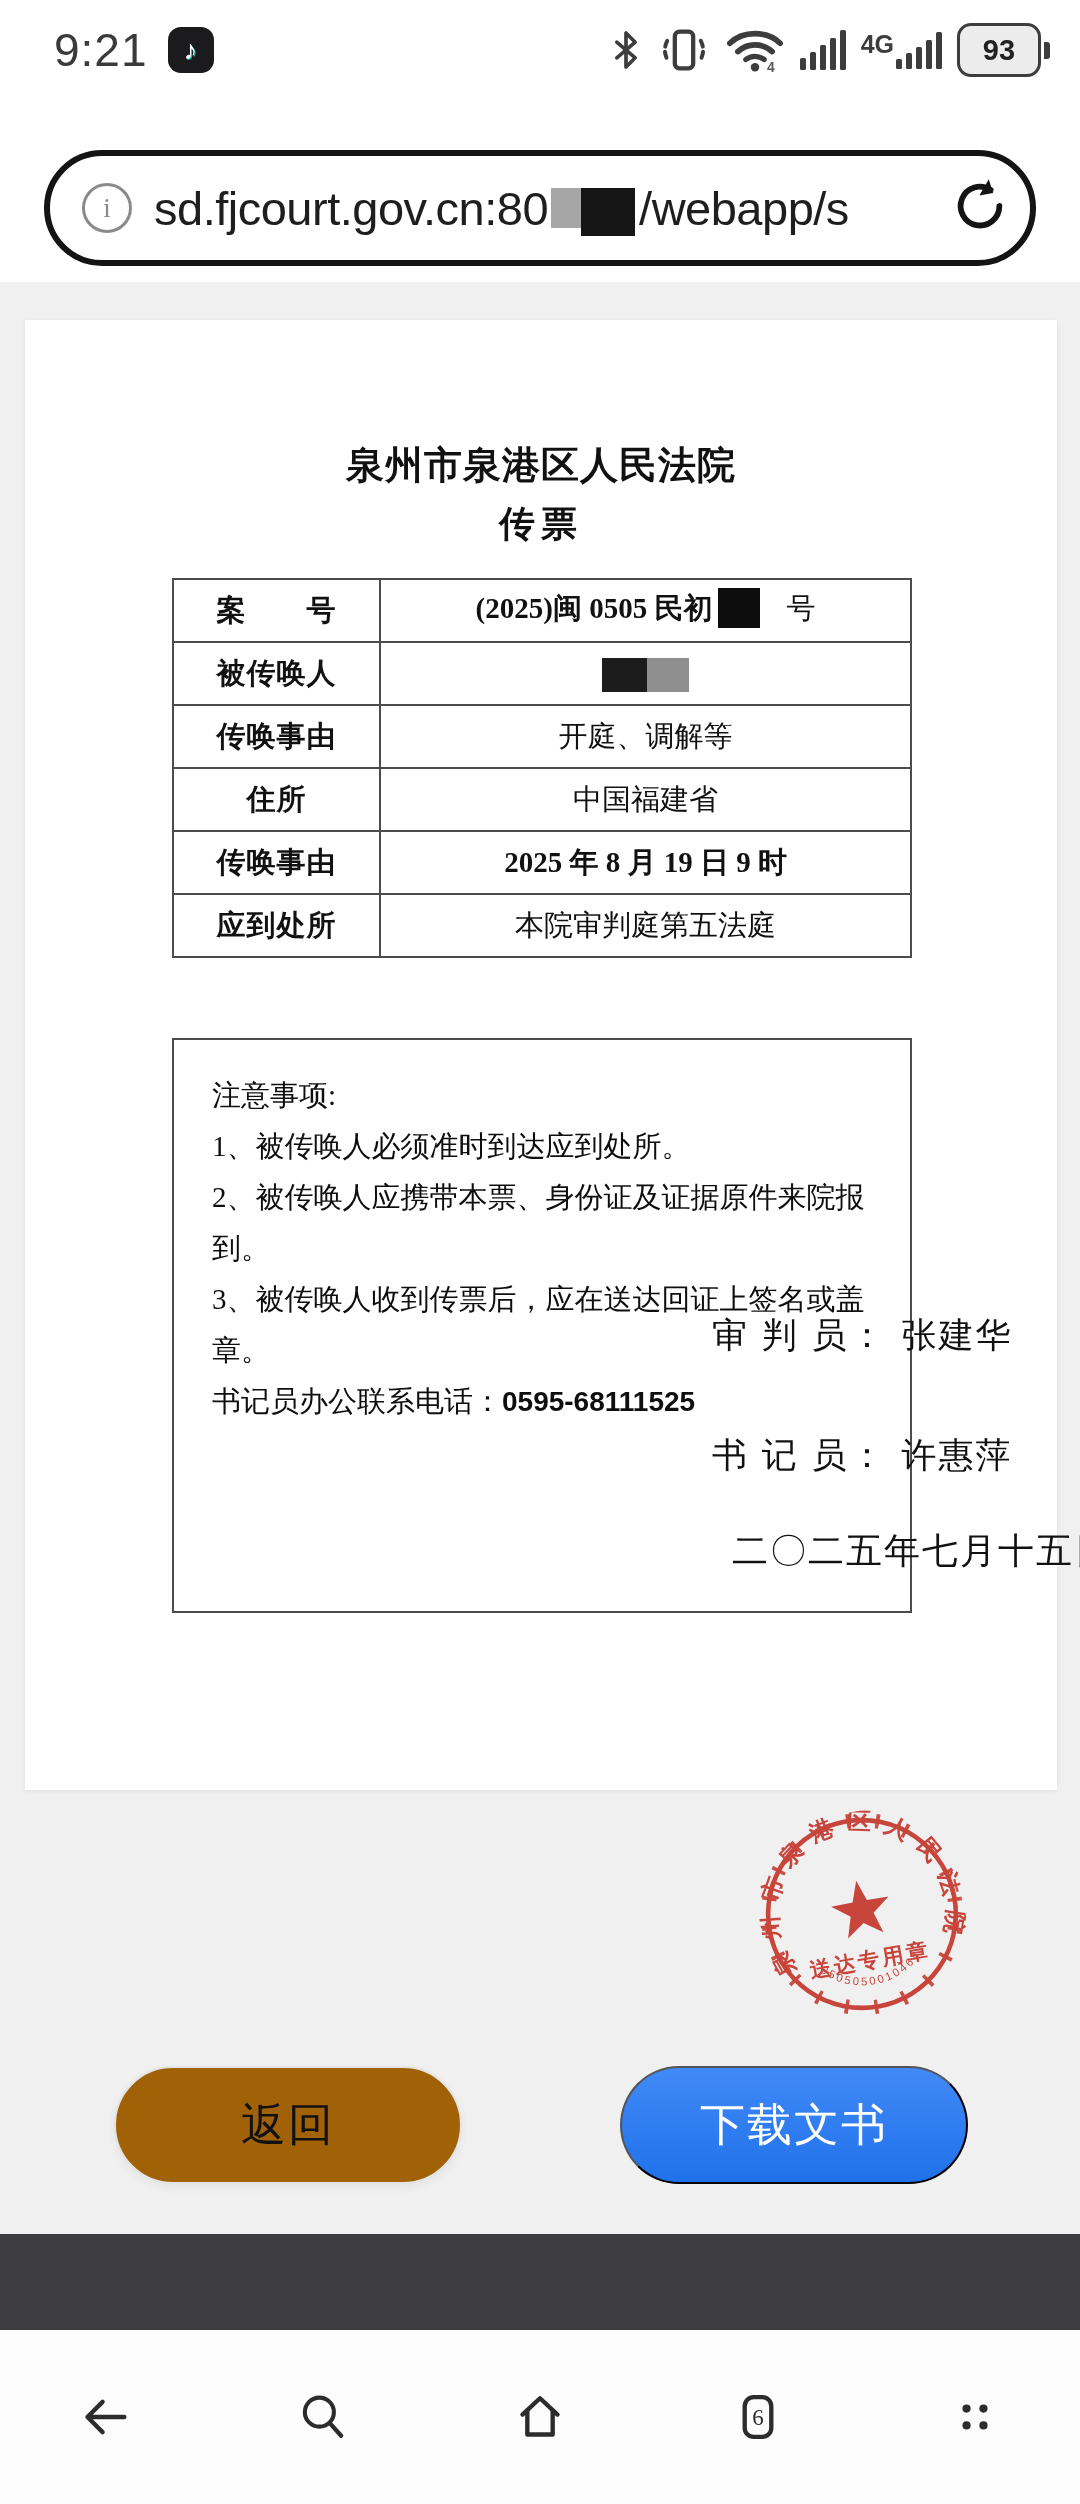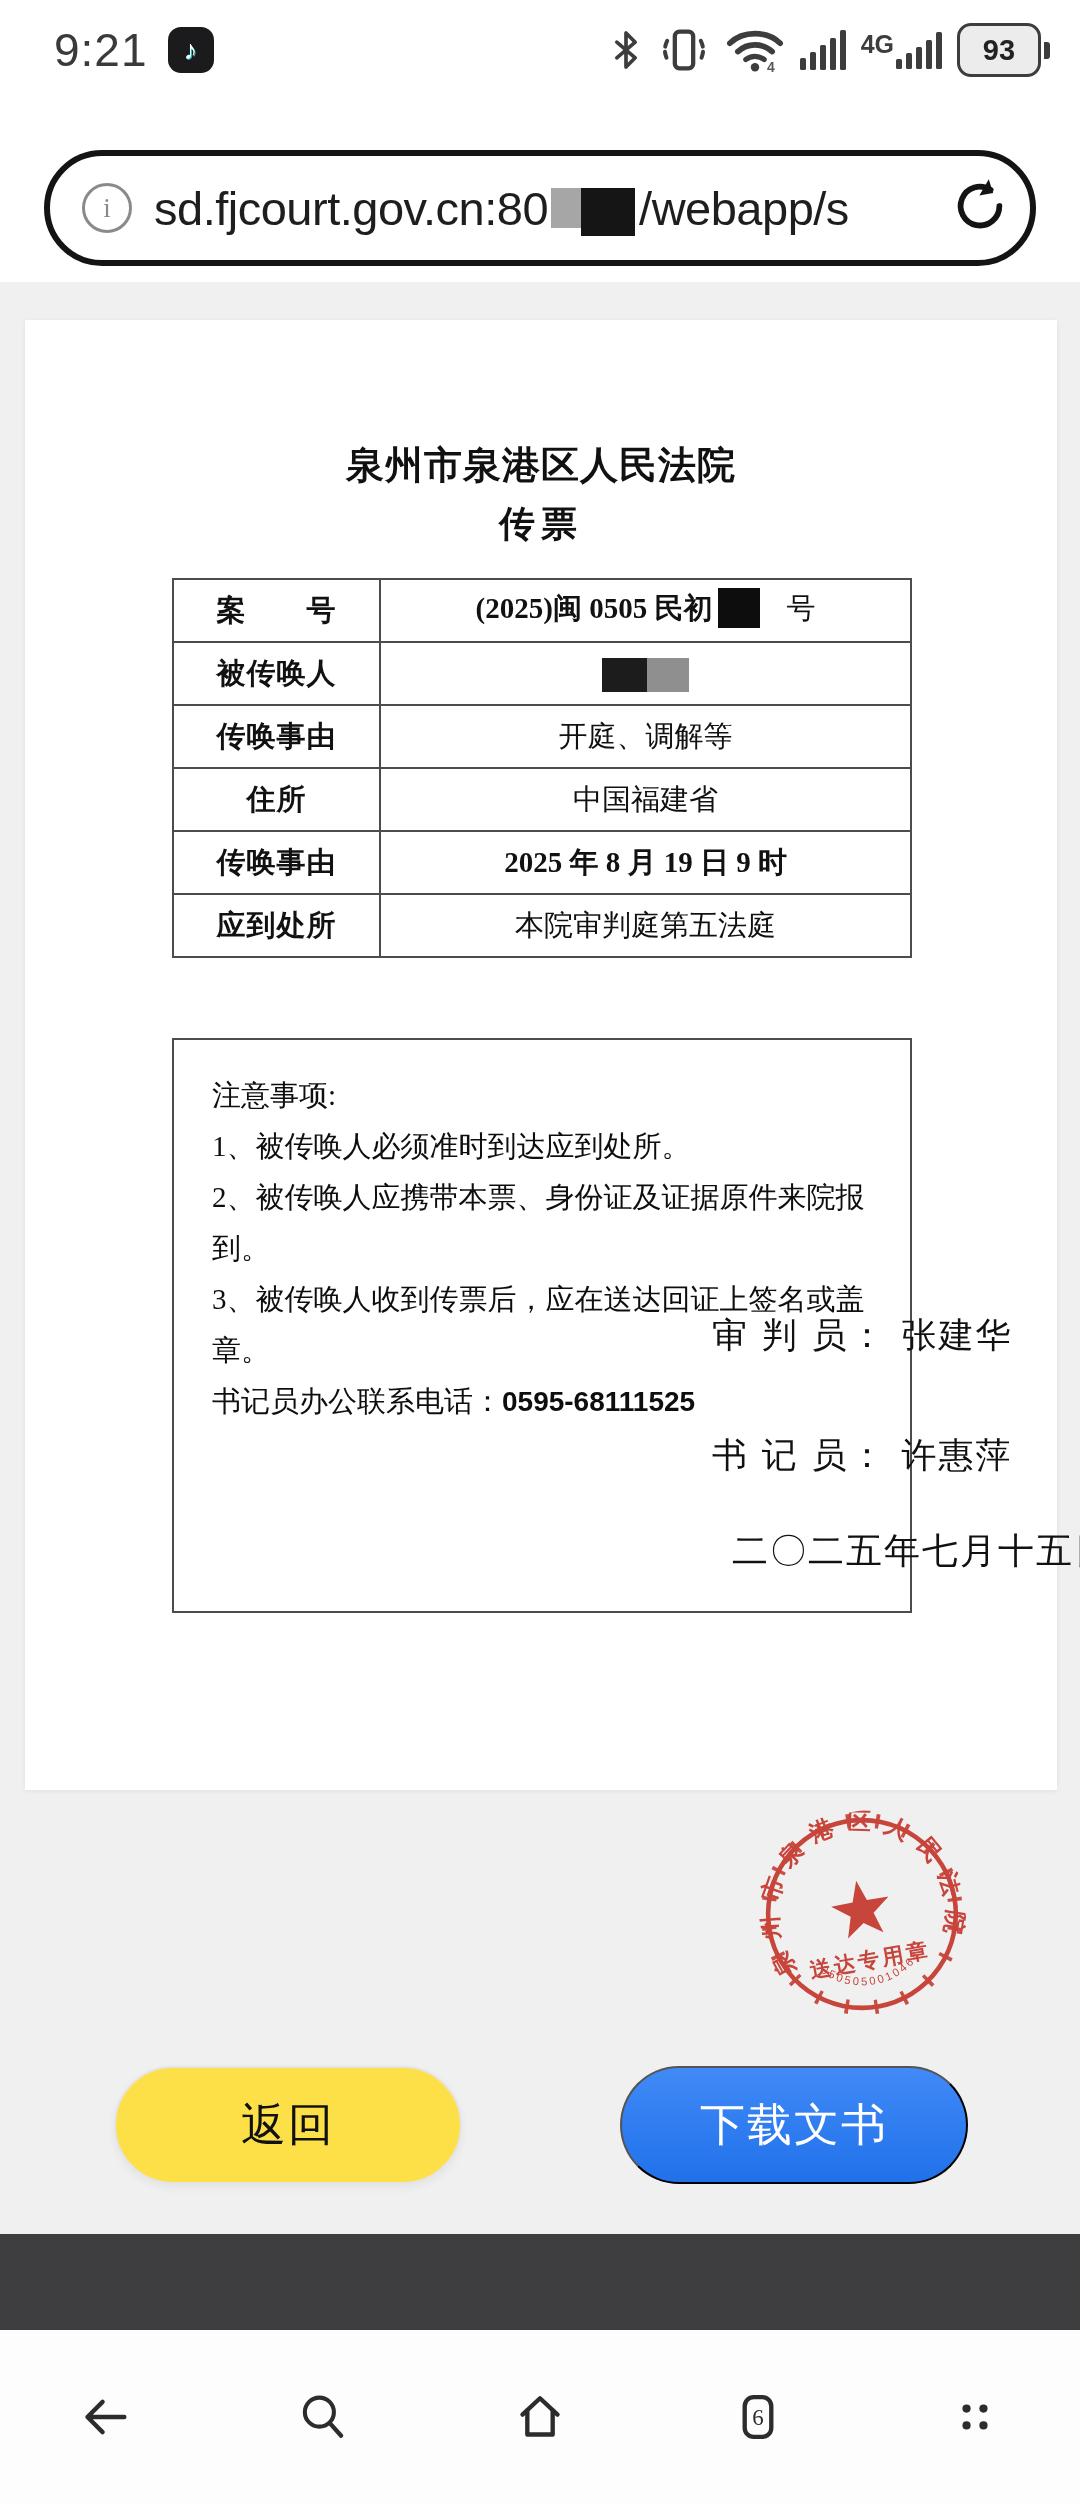--- a/index.html
+++ b/index.html
@@ -64,21 +64,21 @@
   .sig-judge{top:272px;}
   .sig-clerk{top:392px;}
   .sig-date{position:absolute;left:558px;top:487px;font-size:36px;letter-spacing:2px;white-space:nowrap;}
 
   .stamp{position:absolute;left:586px;top:772px;width:204px;height:204px;transform:rotate(-10deg);
          opacity:.88;mix-blend-mode:multiply;pointer-events:none;}
 
   
   .btn{position:absolute;top:2066px;width:348px;height:118px;border-radius:60px;
        display:flex;align-items:center;justify-content:center;font-size:45px;letter-spacing:2px;}
-  .btn-back{left:114px;background:#fde047;border:2px solid #e4e4e4;color:#111;
+  .btn-back{left:114px;background:#a16207;border:2px solid #e4e4e4;color:#111;
             box-shadow:0 4px 10px rgba(0,0,0,.05);}
   .btn-download{left:620px;background:linear-gradient(180deg,#418af7,#2071ea);color:#fff;}
 
   .dark-bar{position:absolute;top:2234px;left:0;width:1080px;height:96px;background:#3e3e40;}
 
   
   .nav-bar{position:absolute;top:2330px;left:0;width:1080px;height:174px;background:#fdfdfd;
            display:flex;align-items:center;justify-content:space-between;padding:0 74px;box-sizing:border-box;}
   .nav-ic{width:62px;height:62px;display:flex;align-items:center;justify-content:center;}
   .nav-ic svg{display:block;}

